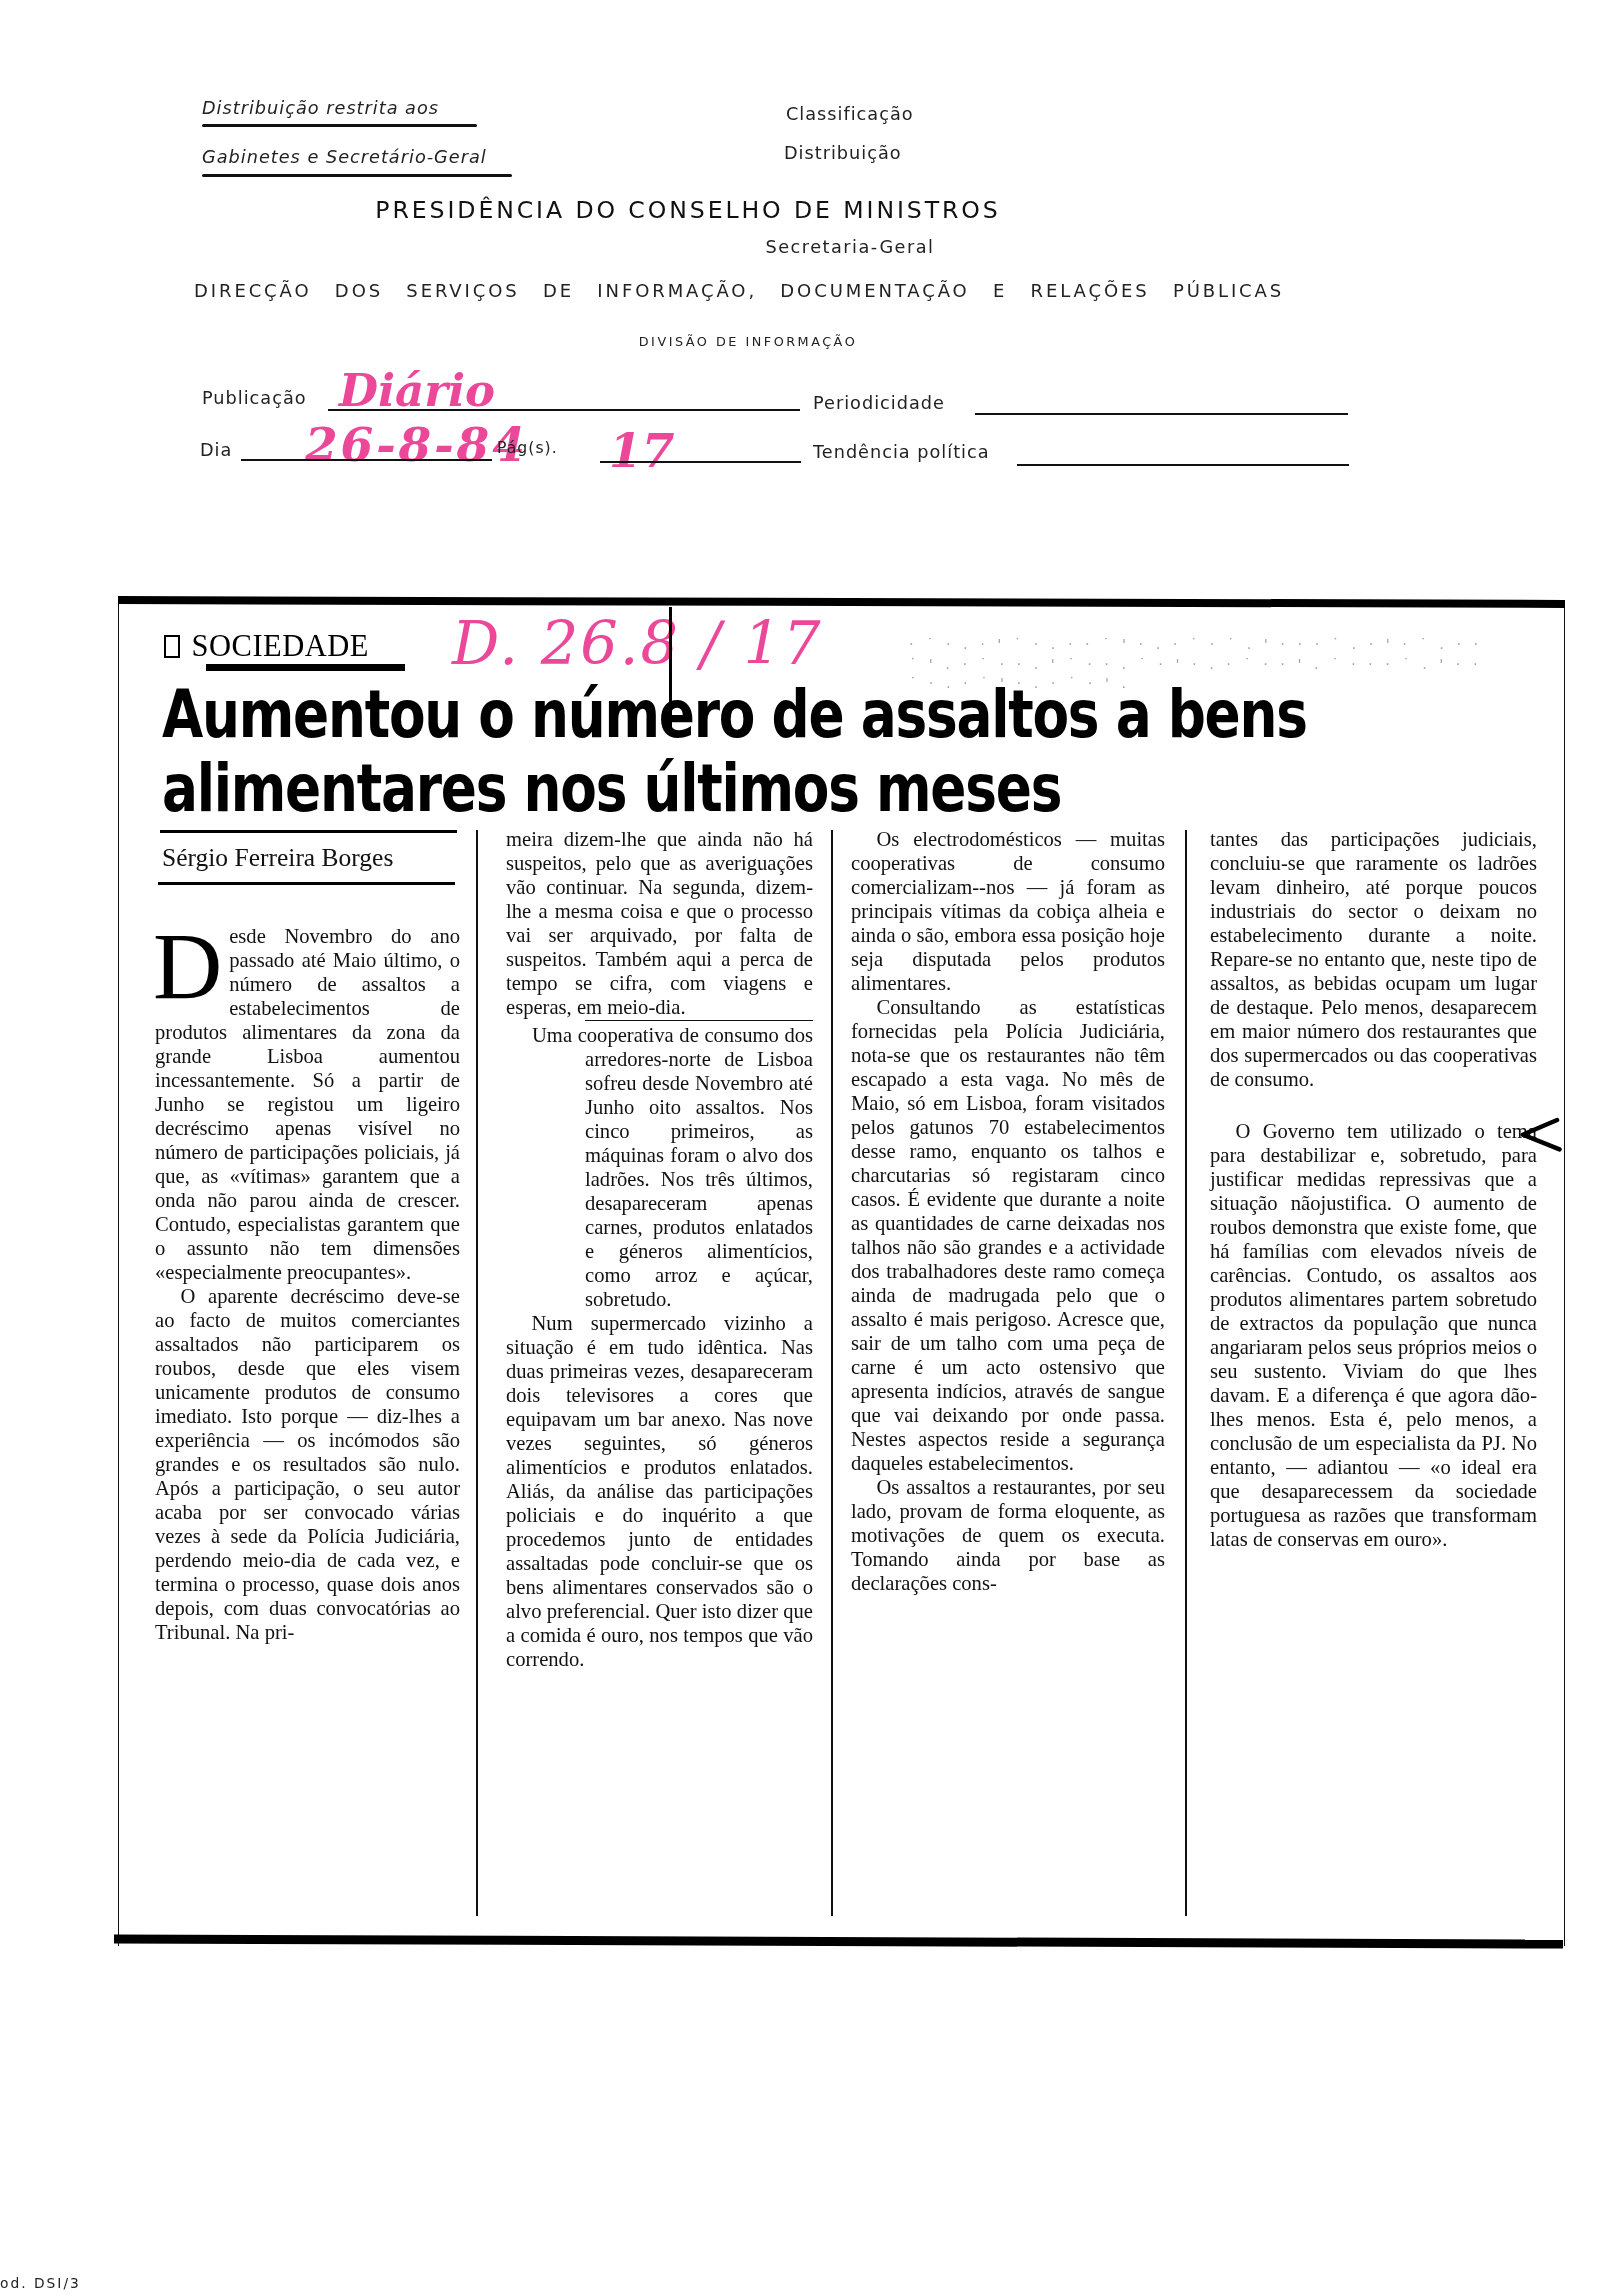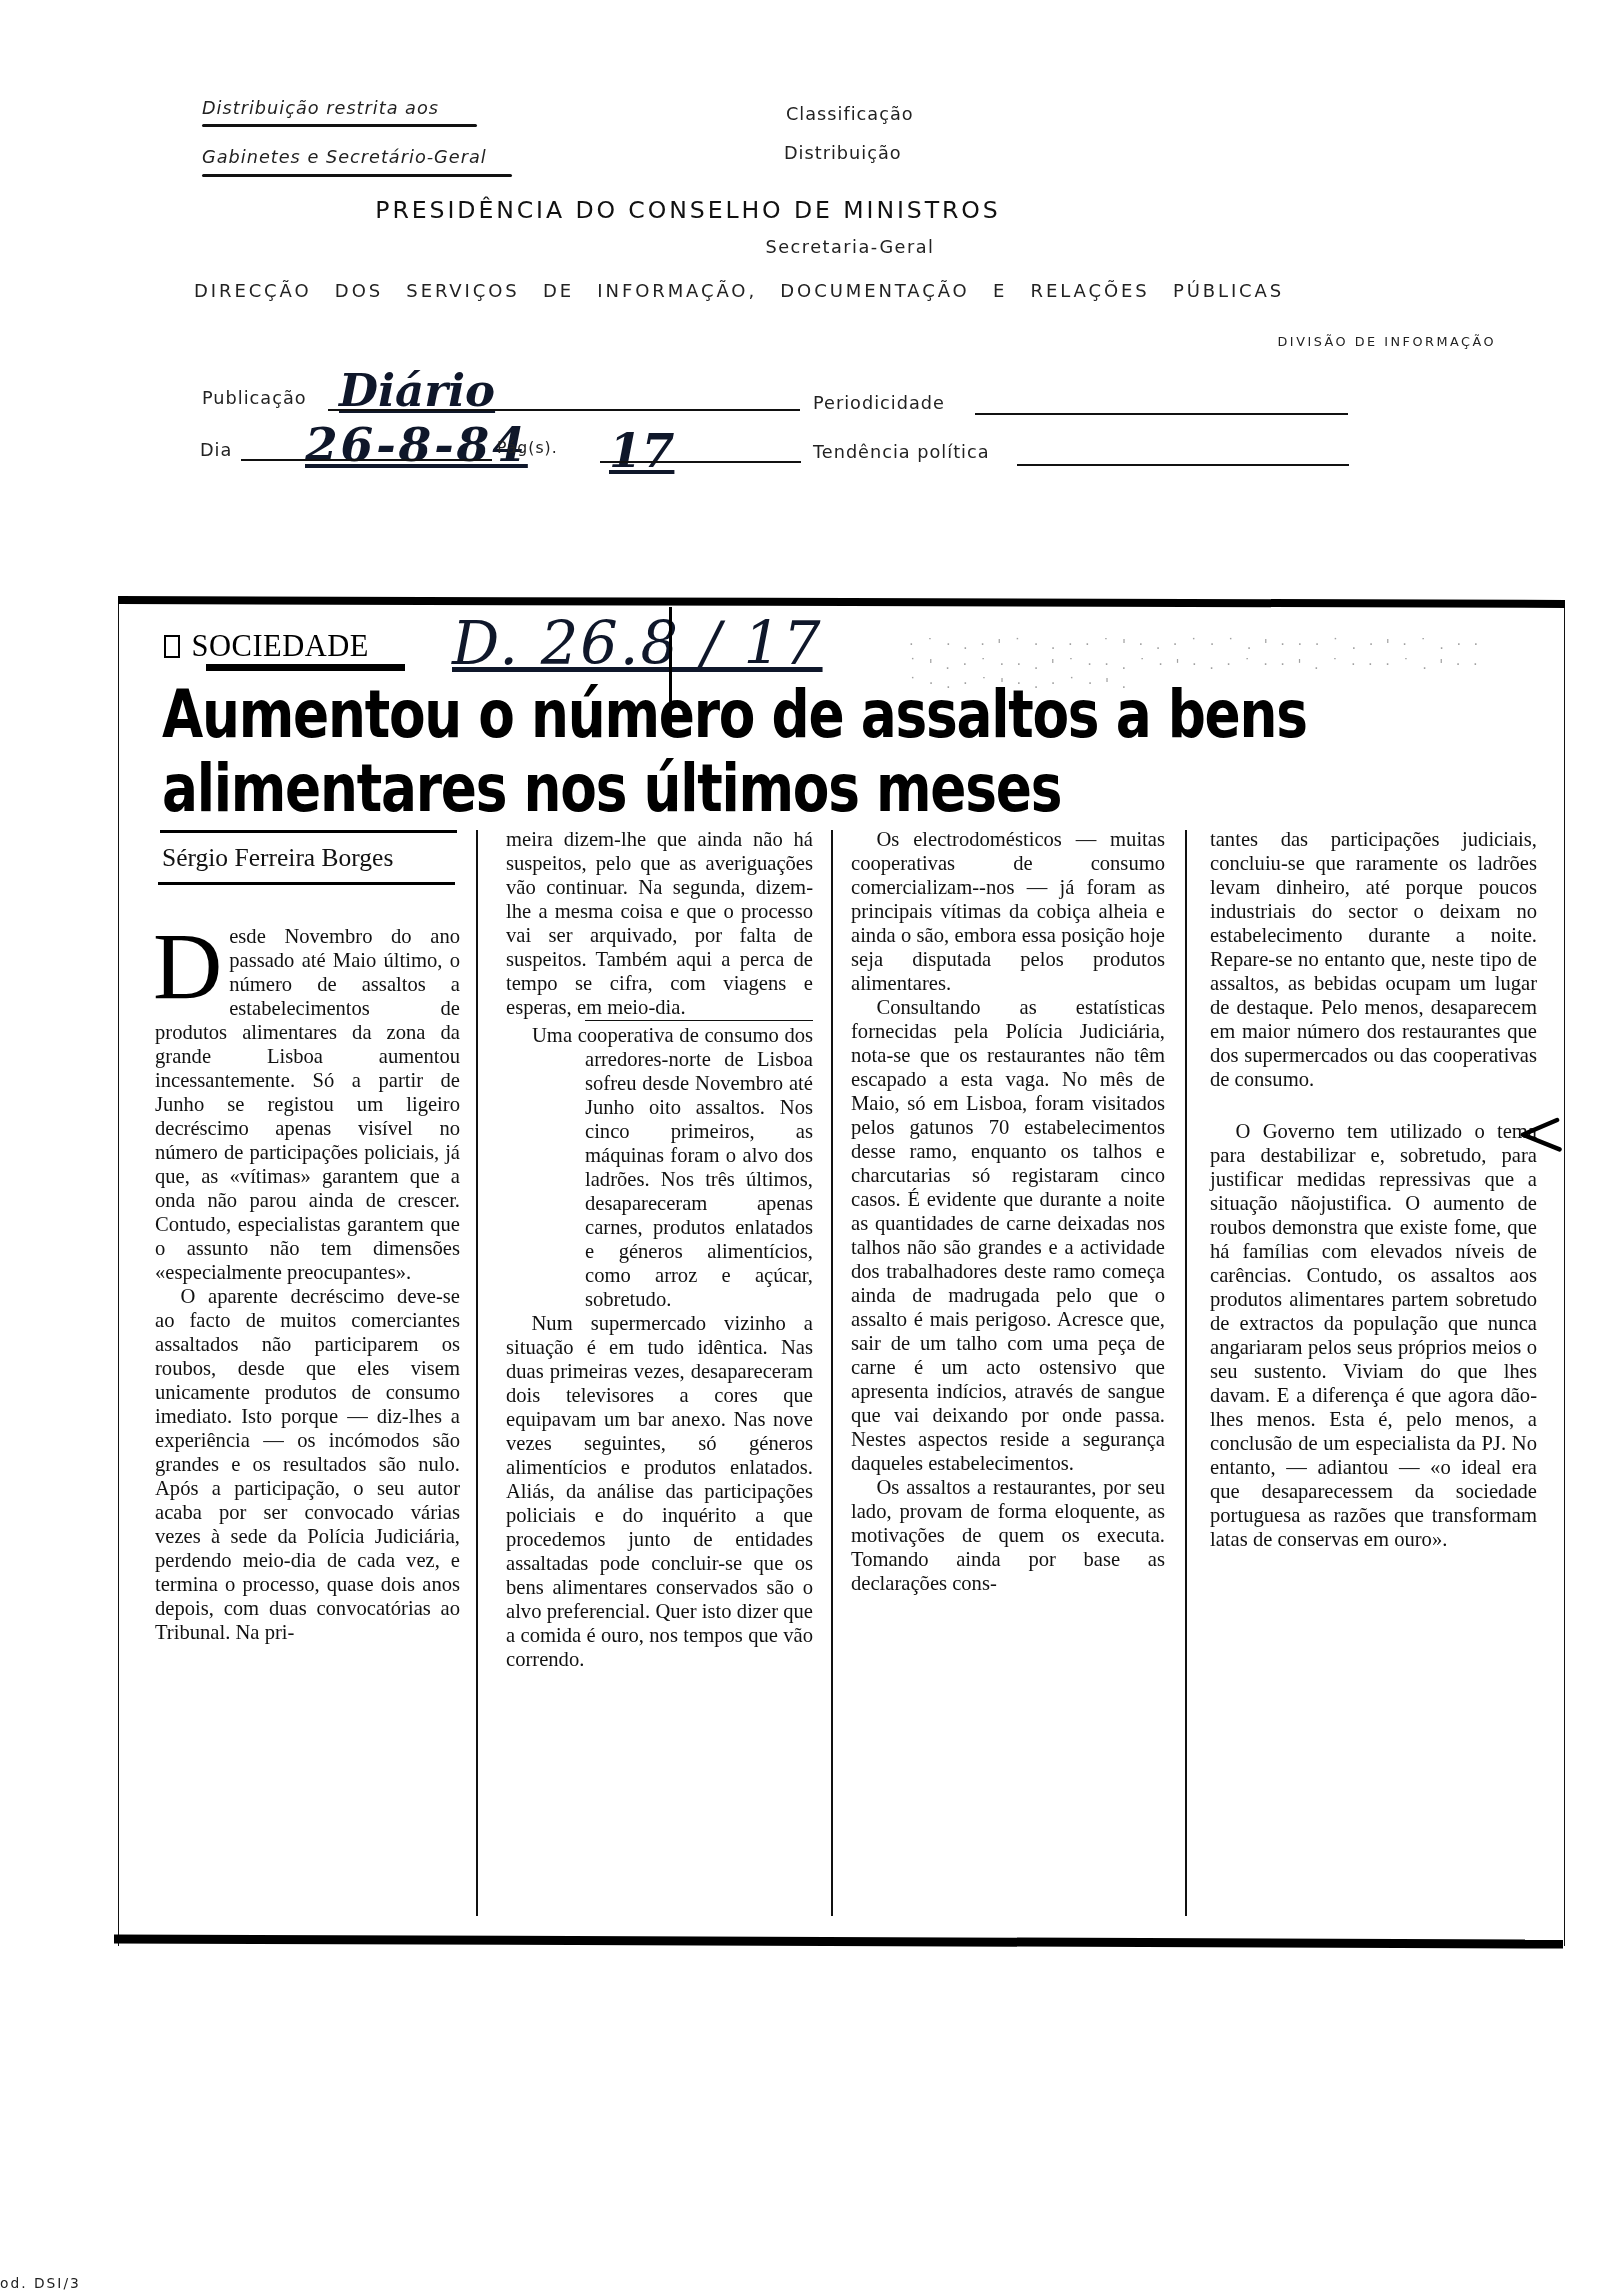--- a/index.html
+++ b/index.html
@@ -8,21 +8,21 @@
 
   
   .italic-small { font-family: "DejaVu Sans", sans-serif; font-style: italic; font-size: 17.7px; letter-spacing: 1px; color: #222; }
   .ul-bar { height: 2.9px; background: #111; border-radius: 1.5px; }
   .form-label { font-family: "DejaVu Sans", sans-serif; font-size: 17.7px; color: #222; letter-spacing: 1px; }
   .title-main { font-family: "DejaVu Sans", sans-serif; font-size: 23.6px; letter-spacing: 2.9px; color: #111; }
   .subtitle { font-family: "DejaVu Sans", sans-serif; font-size: 17.7px; letter-spacing: 1.5px; color: #222; padding-left: 44px; }
   .direccao { font-family: "DejaVu Sans", sans-serif; font-size: 18px; letter-spacing: 2.9px; color: #222; word-spacing: 14.7px; }
   .divisao { font-family: "DejaVu Sans", sans-serif; font-size: 12.8px; letter-spacing: 2.5px; color: #222; }
   .fill-line { height: 2px; background: #111; }
-  .handwritten { font-family: "DejaVu Serif", serif; font-style: italic; font-weight: bold; color: #0f172a; text-decoration: underline; }
+  .handwritten { font-family: "DejaVu Serif", serif; font-style: italic; font-weight: bold; color: #ec4899; }
 
   
   .clip-box { left: 118px; top: 602px; width: 1445px; height: 1344px; border-left: 1.5px solid #111; border-right: 1.5px solid #111; }
   .rule-top { left: 118px; top: 598px; width: 1447px; height: 7.9px; background: #000; transform: rotate(0.15deg); }
   .rule-bottom { left: 114px; top: 1937px; width: 1449px; height: 8.8px; background: #000; transform: rotate(0.2deg); }
 
   .section-tag { font-family: "Liberation Serif", serif; font-size: 30.5px; letter-spacing: 0.5px; color: #000; }
   .tag-box { width: 11.8px; height: 19.7px; border: 2.5px solid #000; display: inline-block; }
   .headline { font-family: "DejaVu Sans", sans-serif; font-weight: bold; font-size: 65px; line-height: 74px; letter-spacing: -1.5px; color: #000; transform: scaleX(0.82); transform-origin: left top; white-space: nowrap; }
 
@@ -44,21 +44,21 @@
 <div class="abs ul-bar" style="left:202px; top:124px; width:275px;"></div>
 <div class="abs italic-small" style="left:202px; top:147px;">Gabinetes e Secretário-Geral</div>
 <div class="abs ul-bar" style="left:202px; top:174px; width:310px;"></div>
 
 <div class="abs form-label" style="left:786px; top:104px;">Classificação</div>
 <div class="abs form-label" style="left:784px; top:143px;">Distribuição</div>
 
 <div class="abs title-main" style="left:0; width:1376px; top:196px; text-align:center; padding-left:-24.6px;">PRESIDÊNCIA DO CONSELHO DE MINISTROS</div>
 <div class="abs subtitle" style="left:0; width:1612px; top:237px; text-align:center;">Secretaria-Geral</div>
 <div class="abs direccao" style="left:194px; width:1155px; top:280px; white-space:nowrap;">DIRECÇÃO DOS SERVIÇOS DE INFORMAÇÃO, DOCUMENTAÇÃO E RELAÇÕES PÚBLICAS</div>
-<div class="abs divisao" style="left:0; width:1496px; top:334px; text-align:right;">DIVISÃO DE INFORMAÇÃO</div>
+<div class="abs divisao" style="left:0; width:1496px; top:334px; text-align:center;">DIVISÃO DE INFORMAÇÃO</div>
 
 <div class="abs form-label" style="left:202px; top:388px;">Publicação</div>
 <div class="abs handwritten" style="left:339px; top:364px; font-size:45px;">Diário</div>
 <div class="abs fill-line" style="left:328px; top:409px; width:472px;"></div>
 
 <div class="abs form-label" style="left:813px; top:393px;">Periodicidade</div>
 <div class="abs fill-line" style="left:975px; top:413px; width:373px;"></div>
 <div class="abs" style="left:975px; top:393px; font-size:17.7px;"></div>
 
 <div class="abs form-label" style="left:200px; top:440px;">Dia</div>

